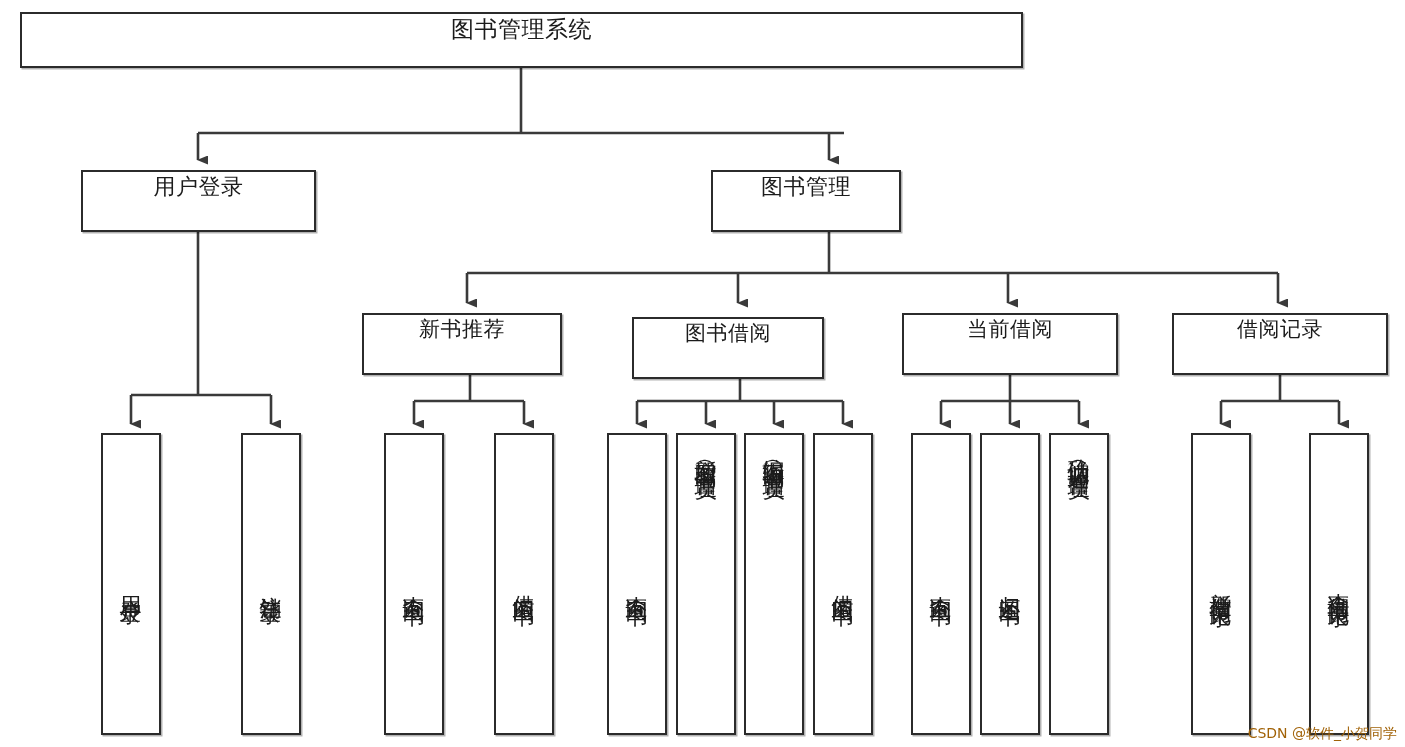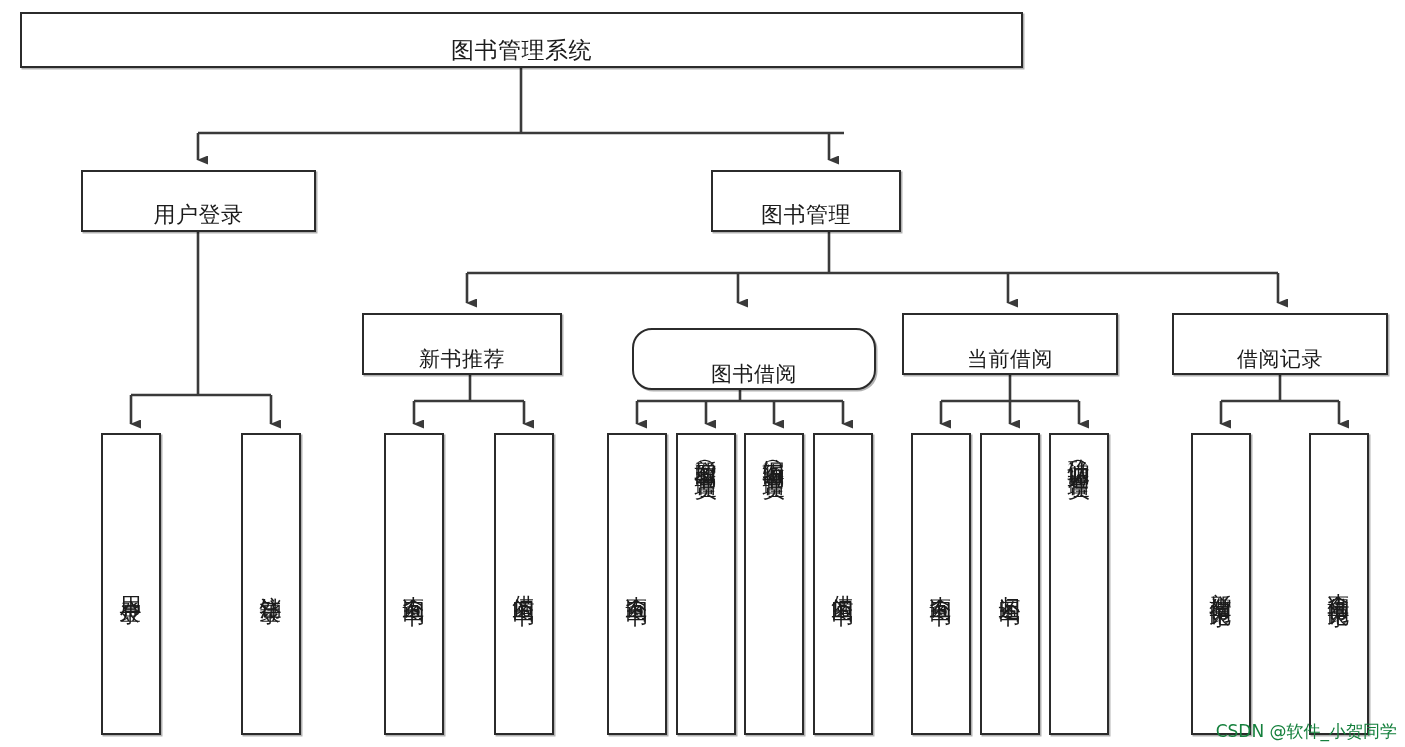--- a/index.html
+++ b/index.html
@@ -25,21 +25,21 @@
     width: 1405px;
     height: 747px;
   }
   .node-box {
     position: absolute;
     box-sizing: border-box;
     background: #ffffff;
     border: 2px solid #2b2b2b;
     box-shadow: 1.5px 1.5px 0 rgba(0,0,0,0.30);
     display: flex;
-    align-items: flex-end;
+    align-items: flex-start;
     justify-content: center;
     color: #1b1b1b;
   }
   .node-label {
     font-family: "DejaVu Sans", "Liberation Sans", sans-serif;
     letter-spacing: 0.5px;
     white-space: nowrap;
   }
   .lvl0 .node-label { font-size: 23px; }
   .lvl1 .node-label { font-size: 22px; }
@@ -54,22 +54,22 @@
   }
   .leaf {
     align-items: flex-start;
     padding-top: 6px;
   }
   .leaf.center { align-items: center; padding-top: 0; }
   #watermark {
     position: absolute;
     right: 8px;
     bottom: 4px;
-    font-size: 17px;
-    color: #15803d;
+    font-size: 14px;
+    color: #a16207;
     font-family: "DejaVu Sans", "Liberation Sans", sans-serif;
     white-space: nowrap;
     pointer-events: none;
   }
 </style>
 </head>
 <body>
 
 <div id="diagram-root">
 
@@ -130,21 +130,21 @@
   <div class="node-box lvl1" style="left:81px; top:170px; width:235px; height:62px;">
     <span class="node-label">用户登录</span>
   </div>
   <div class="node-box lvl1" style="left:711px; top:170px; width:190px; height:62px;">
     <span class="node-label">图书管理</span>
   </div>
 
   <div class="node-box lvl2" style="left:362px; top:313px; width:200px; height:62px;">
     <span class="node-label">新书推荐</span>
   </div>
-  <div class="node-box lvl2" style="left:632px; top:328px; width:244px; height:62px;border-radius:20px;">
+  <div class="node-box lvl2" style="left:632px; top:317px; width:192px; height:62px;">
     <span class="node-label">图书借阅</span>
   </div>
   <div class="node-box lvl2" style="left:902px; top:313px; width:216px; height:62px;">
     <span class="node-label">当前借阅</span>
   </div>
   <div class="node-box lvl2" style="left:1172px; top:313px; width:216px; height:62px;">
     <span class="node-label">借阅记录</span>
   </div>
 
   <div class="node-box leaf center" style="left:101px; top:433px; width:60px; height:302px;">

